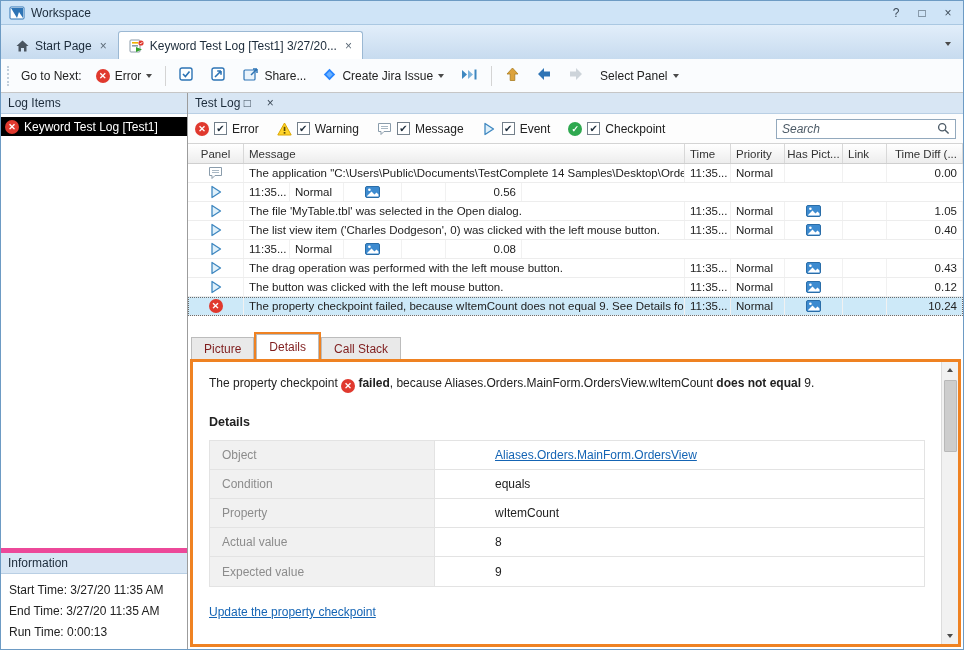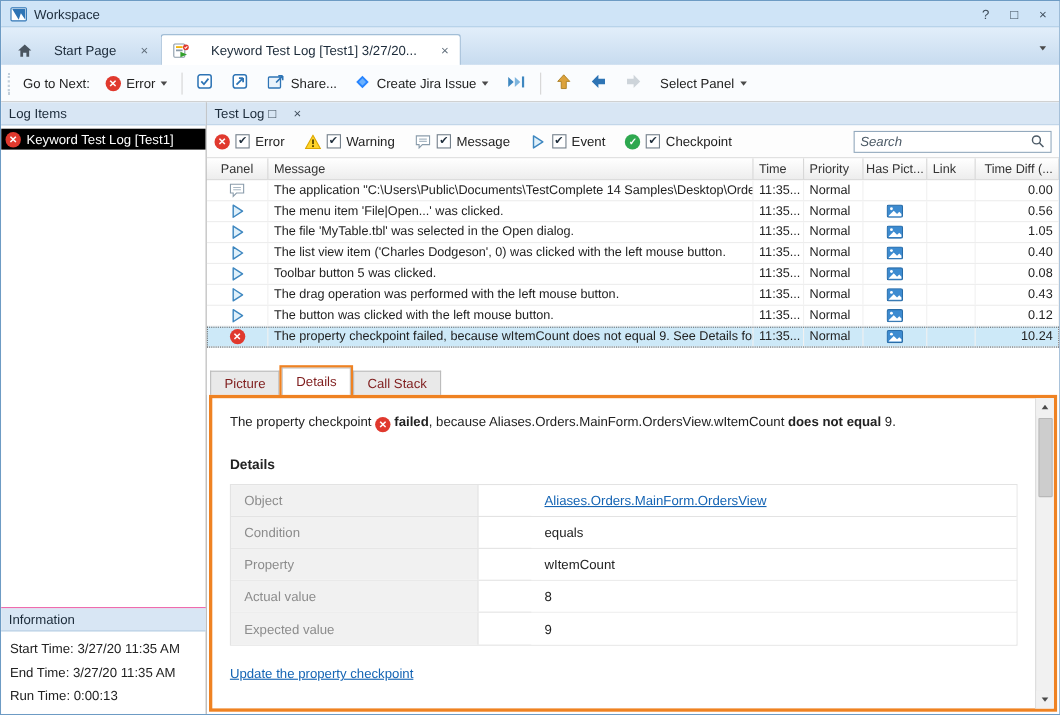--- a/index.html
+++ b/index.html
@@ -10,21 +10,21 @@
 
   
   .titlebar { height:24px; flex:none; background:#cfe4f7; border-bottom:1px solid #aac8e2; display:flex; align-items:center; padding:0 8px; }
   .app-icon { width:16px; height:16px; display:inline-flex; }
   .title { margin-left:6px; font-size:12px; color:#1c2b3a; }
   .win-controls { margin-left:auto; display:flex; gap:12px; color:#3c4a58; font-size:12px; }
   .wbtn { width:14px; text-align:center; cursor:pointer; }
 
   
   .tabbar { height:34px; flex:none; background:linear-gradient(#e2eefa,#c7dbef); display:flex; align-items:flex-end; padding:0 4px; }
-  .tab { display:flex; align-items:center; gap:20px; height:28px; padding:0 10px; font-size:12px; color:#1c2b3a; border:1px solid transparent; border-bottom:none; cursor:pointer; }
+  .tab { display:flex; align-items:center; gap:6px; height:28px; padding:0 10px; font-size:12px; color:#1c2b3a; border:1px solid transparent; border-bottom:none; cursor:pointer; }
   .tab.active { background:#fff; border-color:#9bb8d3; border-top-left-radius:3px; border-top-right-radius:3px; }
   .tab-ic { display:inline-flex; }
   .tab-close { color:#5d6b78; margin-left:2px; cursor:pointer; }
   .tab-list-caret { margin-left:auto; align-self:center; padding:4px 8px; cursor:pointer; }
 
   .caret { display:inline-block; width:0; height:0; border-left:3.5px solid transparent; border-right:3.5px solid transparent; border-top:4.5px solid #4a4a4a; }
   .caret.up-caret { border-top:none; border-bottom:4.5px solid #4a4a4a; }
 
   
   .toolbar { height:34px; flex:none; background:#fafcfe; border-bottom:1px solid #c6c6c6; display:flex; align-items:center; padding:0 6px; gap:4px; }
@@ -42,21 +42,21 @@
 
   
   .main { flex:1; display:flex; min-height:0; }
 
   .left-pane { width:187px; flex:none; border-right:1px solid #9c9c9c; display:flex; flex-direction:column; background:#fff; }
   .panel-header { height:21px; flex:none; background:#d8e6f4; border-bottom:1px solid #b9cfe4; display:flex; align-items:center; padding:0 7px; font-size:12px; color:#1c2b3a; }
   .tree { flex:1; padding-top:3px; overflow:hidden; }
   .tree-item { display:flex; align-items:center; gap:5px; height:19px; padding:0 4px; cursor:pointer; white-space:nowrap; }
   .tree-item.selected { background:#000; color:#fff; }
 
-  .info-panel { flex:none; border-top:1px solid #ec4899; }
+  .info-panel { flex:none; border-top:5px solid #ec4899; }
   .info-lines { padding:6px 8px; }
   .info-line { line-height:21px; white-space:nowrap; }
 
   .right-pane { flex:1; min-width:0; display:flex; flex-direction:column; background:#fff; }
   .tl-header { }
   .ph-controls { display:flex; gap:9px; color:#3c4a58; }
 
   
   .filter-bar { height:30px; flex:none; display:flex; align-items:center; padding:0 7px; border-bottom:1px solid #d4d4d4; background:#fdfdfd; }
   .filter-items { display:flex; gap:18px; flex:1; align-items:center; }
@@ -336,21 +336,20 @@
               <div class="tcell col-timediff">0.00</div>
             </div>
             <div class="trow">
               <div class="tcell col-type">
                 <span class="gi">
                   <svg width="14" height="14" viewBox="0 0 14 14">
                     <path d="M3 1.5 L11.5 7 L3 12.5 Z" fill="#dff0fa" stroke="#3e87c0" stroke-width="1.3" stroke-linejoin="round"></path>
                   </svg>
                 </span>
               </div>
-              <div class="tcell col-message">The menu item 'File|Open...' was clicked.</div>
               <div class="tcell col-time">11:35...</div>
               <div class="tcell col-priority">Normal</div>
               <div class="tcell col-haspict">
                 <span style="display:inline-flex">
                   <svg width="15" height="12" viewBox="0 0 15 12">
                     <rect x="0.5" y="0.5" width="14" height="11" rx="1.5" fill="#3d8bd0" stroke="#2a6da8"></rect>
                     <circle cx="4.4" cy="3.8" r="1.3" fill="#fff"></circle>
                     <path d="M2 10 L6.5 5.5 L9.5 8.5 L11.5 6.5 L13.5 8.5 V10.5 H2 Z" fill="#fff"></path>
                   </svg>
                 </span>
@@ -405,21 +404,20 @@
               <div class="tcell col-timediff">0.40</div>
             </div>
             <div class="trow">
               <div class="tcell col-type">
                 <span class="gi">
                   <svg width="14" height="14" viewBox="0 0 14 14">
                     <path d="M3 1.5 L11.5 7 L3 12.5 Z" fill="#dff0fa" stroke="#3e87c0" stroke-width="1.3" stroke-linejoin="round"></path>
                   </svg>
                 </span>
               </div>
-              <div class="tcell col-message">Toolbar button 5 was clicked.</div>
               <div class="tcell col-time">11:35...</div>
               <div class="tcell col-priority">Normal</div>
               <div class="tcell col-haspict">
                 <span style="display:inline-flex">
                   <svg width="15" height="12" viewBox="0 0 15 12">
                     <rect x="0.5" y="0.5" width="14" height="11" rx="1.5" fill="#3d8bd0" stroke="#2a6da8"></rect>
                     <circle cx="4.4" cy="3.8" r="1.3" fill="#fff"></circle>
                     <path d="M2 10 L6.5 5.5 L9.5 8.5 L11.5 6.5 L13.5 8.5 V10.5 H2 Z" fill="#fff"></path>
                   </svg>
                 </span>

